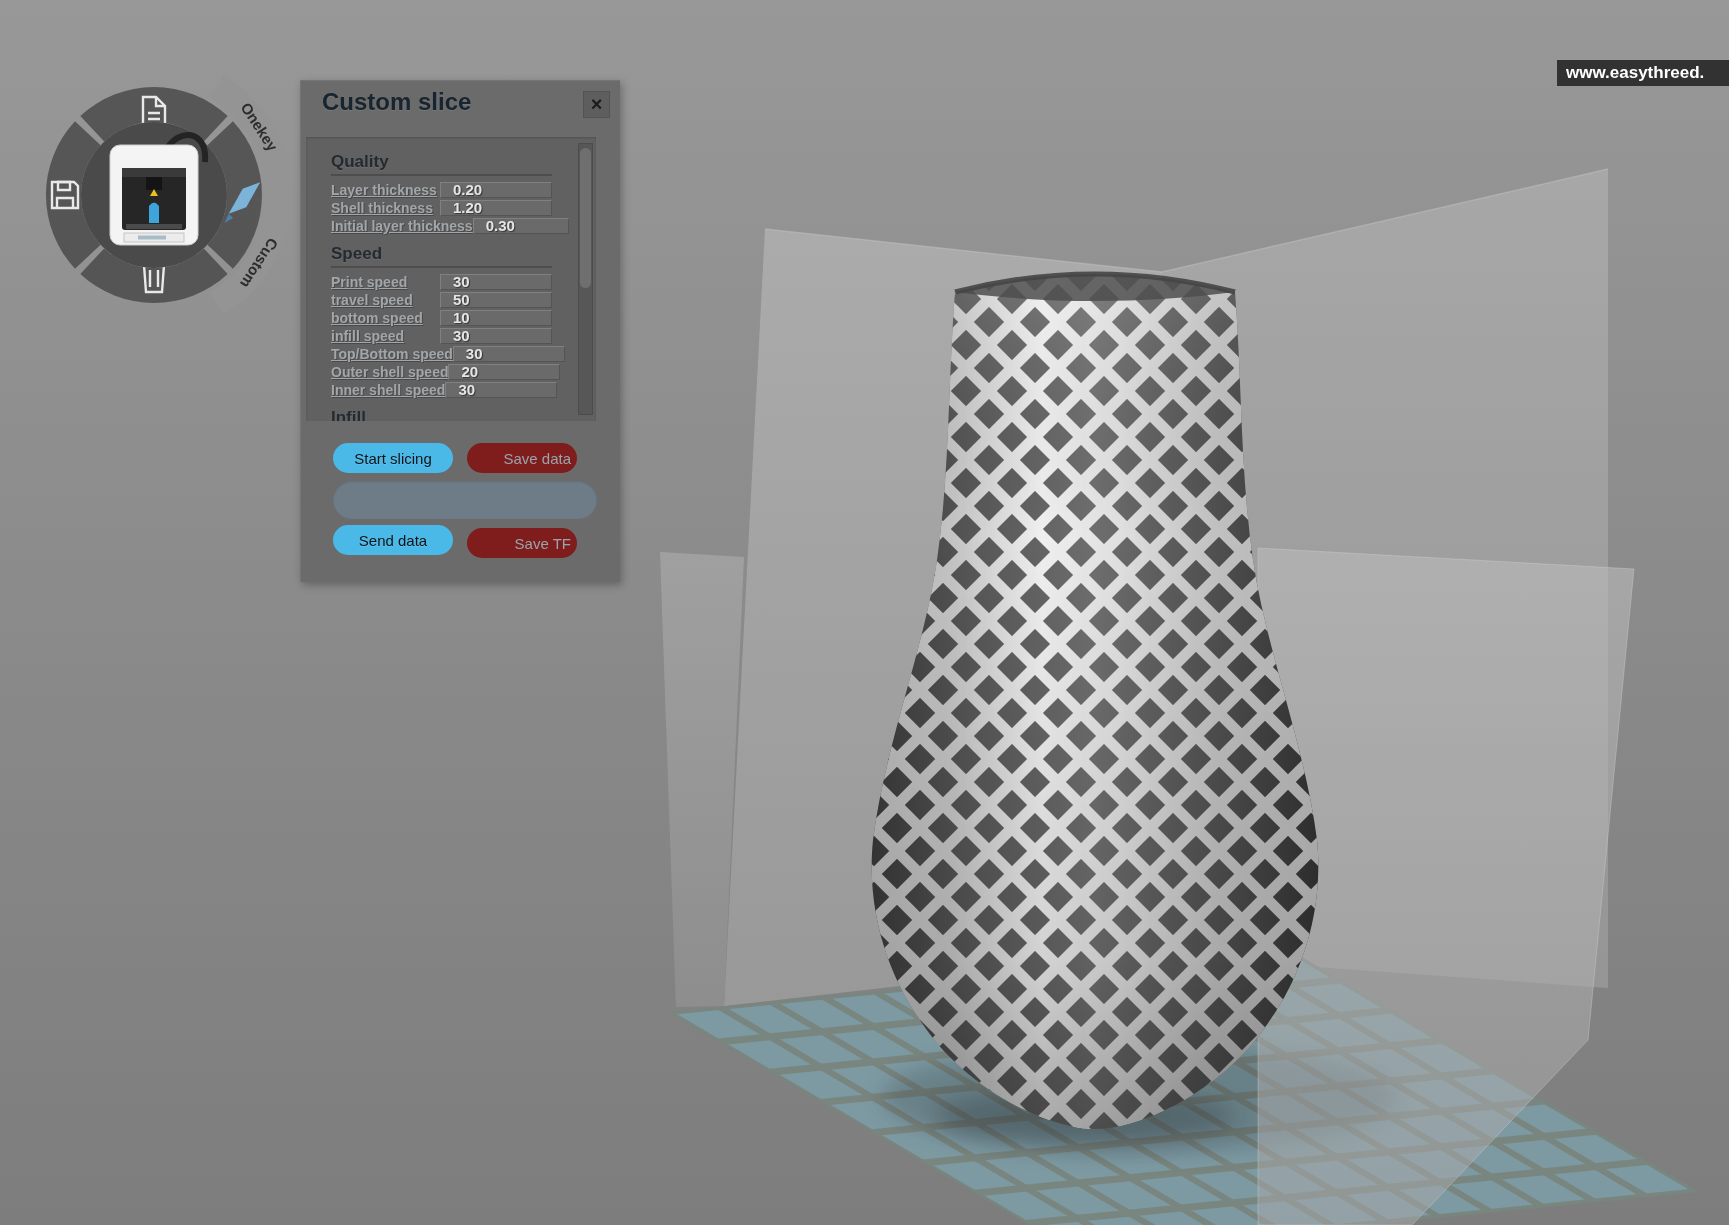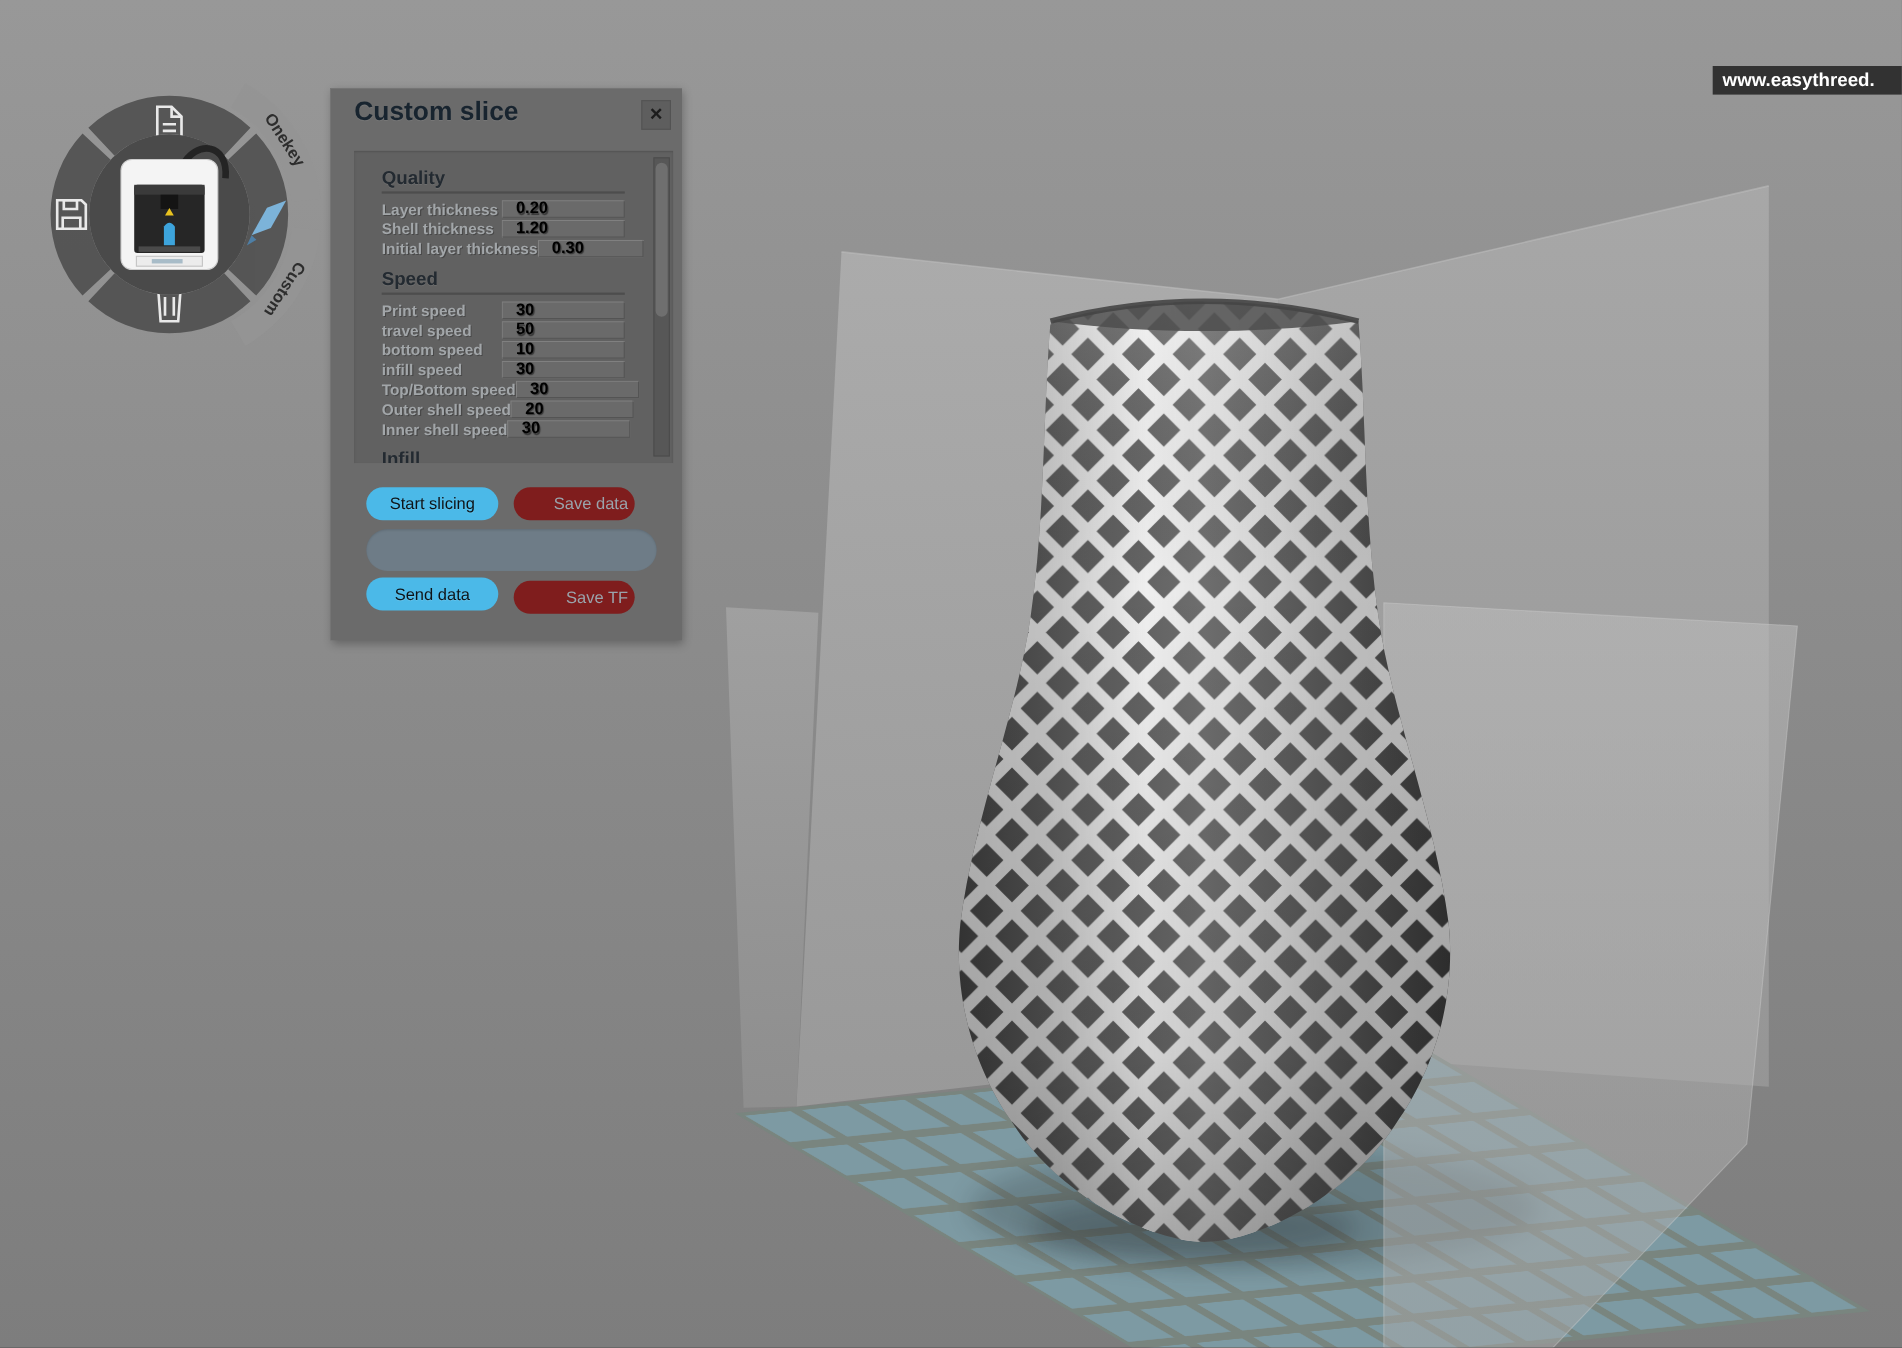--- a/index.html
+++ b/index.html
@@ -36,33 +36,33 @@
         line-height:26px;padding-left:9px;box-sizing:border-box;white-space:nowrap;overflow:hidden;}
 
   
   .dialog{position:absolute;left:300px;top:80px;width:320px;height:502px;background:#6b6b6b;
           z-index:5;box-shadow:2px 3px 8px rgba(0,0,0,.28), inset 1px 1px 0 rgba(255,255,255,.07);}
   .dialog-title{position:absolute;left:22px;top:8px;font-size:24px;font-weight:bold;color:#18242f;
           text-shadow:0 1px 0 rgba(255,255,255,.08);}
   .dialog-close{position:absolute;left:283px;top:11px;width:27px;height:27px;background:#5e5e5e;
           border:1px solid #535353;color:#1c1c1c;font-size:20px;font-weight:bold;line-height:25px;
           text-align:center;padding:0;cursor:pointer;font-family:inherit;}
-  .params{position:absolute;left:22px;top:57px;width:290px;height:284px;background:#616161;
+  .params{position:absolute;left:6px;top:57px;width:290px;height:284px;background:#616161;
           overflow:hidden;box-sizing:border-box;padding:14px 44px 0 25px;
           box-shadow:inset 0 1px 2px rgba(0,0,0,.18);}
   .params h3{margin:0;font-size:17px;line-height:21px;color:#232a31;
           text-shadow:0 1px 0 rgba(255,255,255,.08);}
   .params h3.h-speed,.params h3.h-infill{margin-top:8px;}
   .sec-rule{height:0;border:none;border-top:2px solid #4d4d4d;margin:2px 0 5px;}
   .prow{display:flex;align-items:center;height:18px;}
   .plabel{flex:1 1 auto;font-size:14px;font-weight:bold;color:#a2a6a9;white-space:nowrap;
-          text-shadow:1px 1px 0 rgba(0,0,0,.25);}
+          text-shadow:1px 1px 0 rgba(0,0,0,.25);text-decoration:underline;}
   .pfield{flex:0 0 auto;width:112px;height:16px;background:#6a6a6a;cursor:text;
           box-shadow:inset 1px 1px 0 rgba(255,255,255,.15), inset -1px -1px 0 rgba(0,0,0,.2);
-          color:#000000;font-size:15px;font-weight:bold;line-height:16px;padding-left:13px;
+          color:#e5e5e5;font-size:15px;font-weight:bold;line-height:16px;padding-left:13px;
           box-sizing:border-box;text-shadow:1px 1px 1px rgba(0,0,0,.5);}
   .row-narrow .pfield{width:96px;}
   .scrollbar{position:absolute;right:3px;top:6px;bottom:6px;width:15px;background:#575757;
           border:1px solid #4c4c4c;box-sizing:border-box;}
   .scrollthumb{position:absolute;left:1px;top:4px;width:11px;height:140px;background:#6f6f6f;
           border-radius:6px;cursor:pointer;}
   .btn{position:absolute;height:30px;border:none;border-radius:15px;font-family:inherit;
           font-size:15px;font-weight:normal;cursor:pointer;text-shadow:0 1px 0 rgba(255,255,255,.12);}
   .btn.blue{background:#4bb9e8;color:#0d1317;}
   .btn.gray{background:#7f1d1d;color:#9aa4ac;text-shadow:none;text-align:right;}

